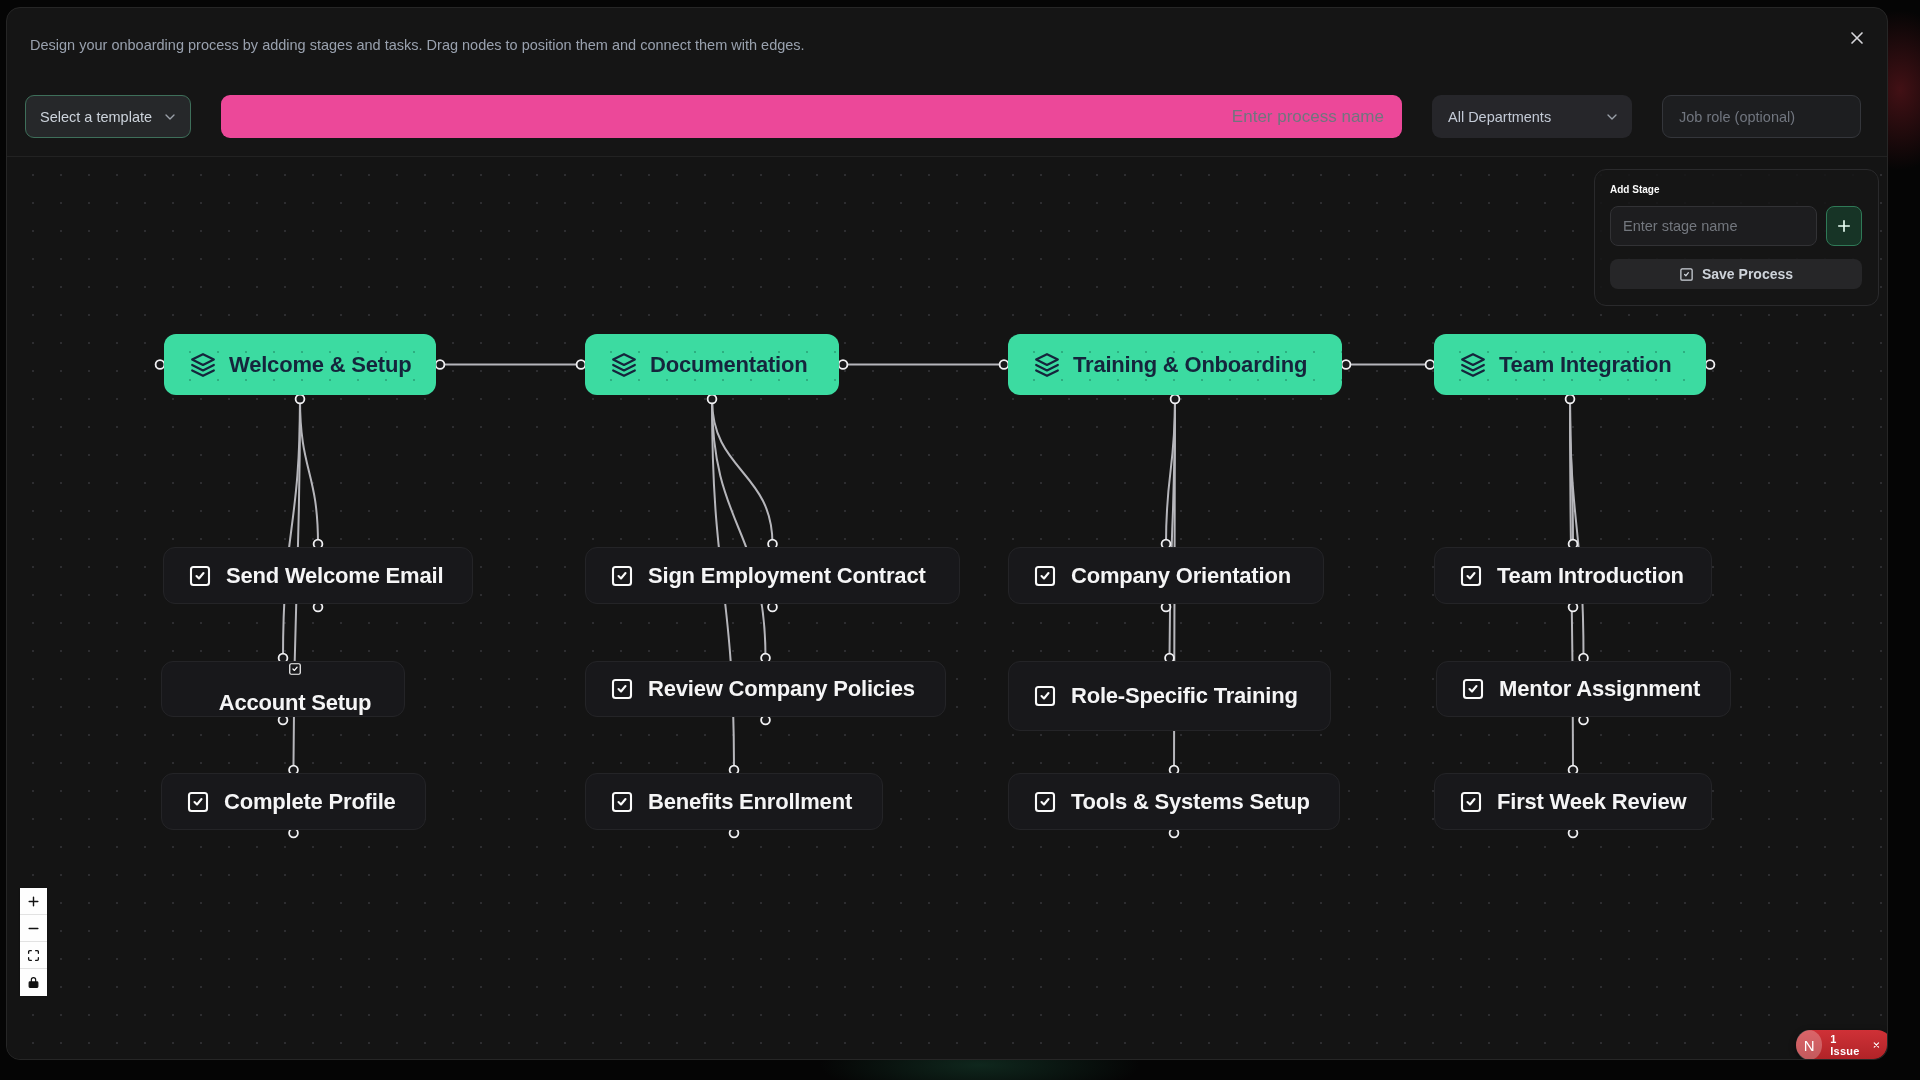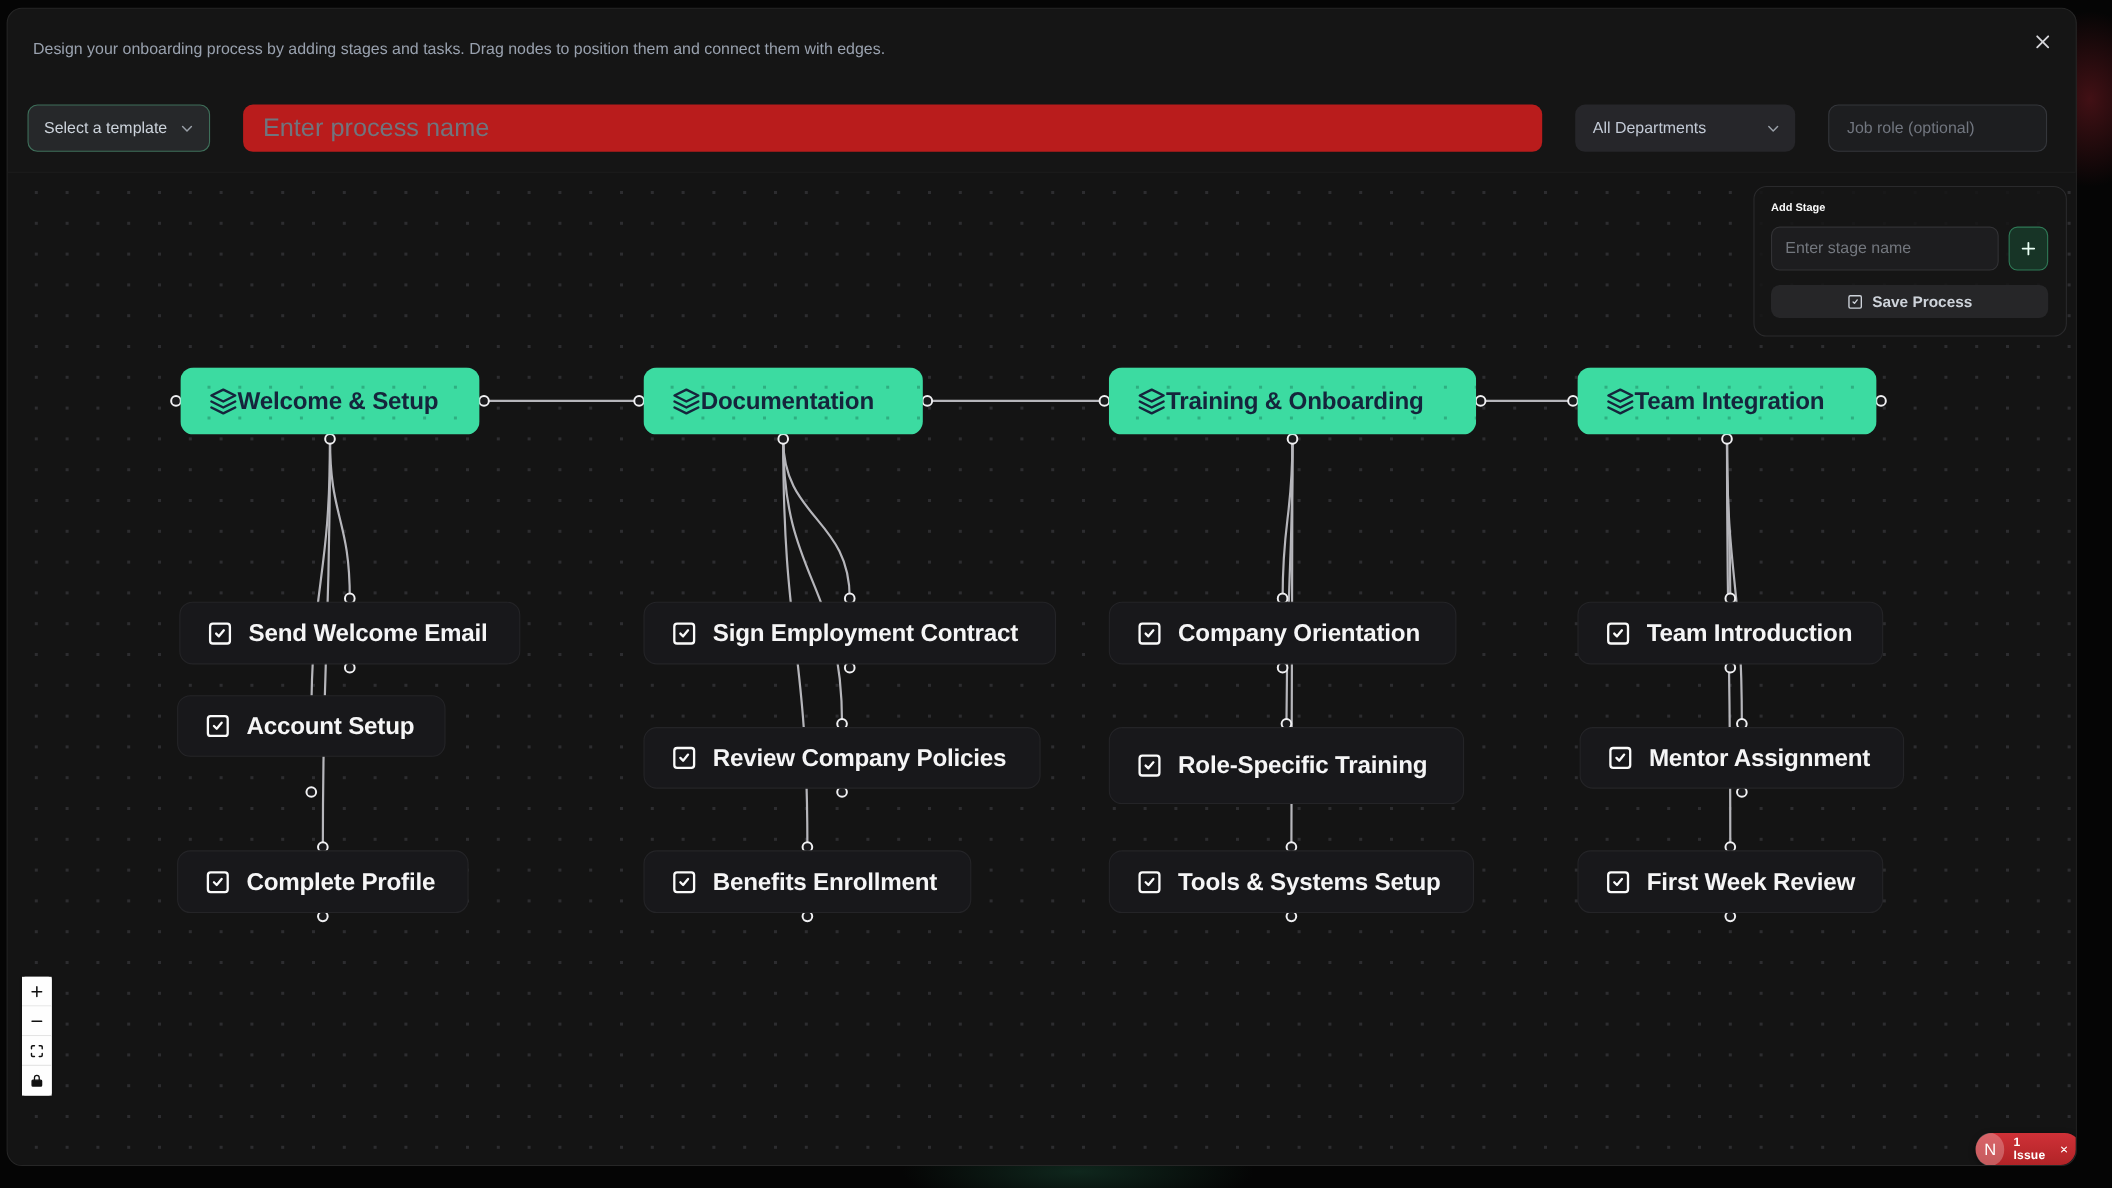--- a/index.html
+++ b/index.html
@@ -33,22 +33,22 @@
   .toolbar {
     position:absolute; left:0; top:87px; width:100%; height:43px;
     display:flex; gap:30px; padding:0 26px 0 18px; align-items:stretch;
   }
   .tb-select, .tb-input { border-radius:9px; font-size:14.5px; display:flex; align-items:center; }
   .select-template {
     width:166px; padding:0 12px 0 14px; justify-content:space-between;
     background:#26282a; border:1.5px solid #3e6f5a; color:#ccd3db;
   }
   .process-name {
-    flex:1; background:#b91c1c; border:none; padding:0 18px;
-    font-size:23px; color:#eee;
+    flex:1; background:#ec4899; border:none; padding:0 18px;
+    font-size:17px; color:#eee;text-align:right;
   }
   .process-name::placeholder { color:#70757e; }
   .departments {
     width:200px; padding:0 12px 0 16px; justify-content:space-between;
     background:#26262a; border:none; color:#c3cad6;
   }
   .job-role {
     width:199px; background:#1d1e20; border:1px solid #34363b; padding:0 16px;
     font-size:14.5px; color:#eee;
   }
@@ -60,21 +60,21 @@
     position:absolute; left:0; right:0; top:148px; bottom:0;
     background-color:#141414;
     background-image:radial-gradient(circle, #2d2d30 1.3px, transparent 1.5px);
     background-size:28px 28px; background-position:12px 4px;
     border-top:1px solid #222; border-radius:0 0 14px 14px; overflow:hidden;
   }
   .edges-svg { position:absolute; left:0; top:0; }
 
   .node { position:absolute; display:flex; align-items:center; border-radius:12px; font-weight:700; }
   .stage-node {
-    background-color:#3cdba1; color:#15253c; font-size:22px; gap:0; padding-left:26px;
+    background-color:#3cdba1; color:#15253c; font-size:22px; gap:13px; padding-left:26px;
     background-image:radial-gradient(circle, rgba(10,60,45,.28) 1.3px, transparent 1.5px);
     background-size:28px 28px; background-position:12px 4px;
     letter-spacing:-.2px;
   }
   .stage-node svg { width:26px; height:26px; stroke:#15253c; }
   .task-node {
     background:#18181b; border:1px solid #242427; color:#f5f5f6;
     font-size:22px; gap:14px; padding-left:24px; letter-spacing:-.2px;
   }
   .task-node svg { width:24px; height:24px; stroke:#fafafa; }
@@ -232,21 +232,21 @@
           </svg>
           <span>Welcome &amp; Setup</span>
         </div>
         <div class="node task-node" style="left: 156px; top: 390px; width: 310px; height: 57px;">
           <svg viewBox="0 0 24 24" fill="none" stroke-width="2.1" stroke-linecap="round" stroke-linejoin="round">
             <rect x="3" y="3" width="18" height="18" rx="2.5"></rect>
             <path d="m8.5 12 2.5 2.5 4.5-5.5"></path>
           </svg>
           <span>Send Welcome Email</span>
         </div>
-        <div class="node task-node" style="left: 154px; top: 475px; width: 244px; height: 56px;">
+        <div class="node task-node" style="left: 154px; top: 504px; width: 244px; height: 56px; flex-direction: column;">
           <svg viewBox="0 0 24 24" fill="none" stroke-width="2.1" stroke-linecap="round" stroke-linejoin="round">
             <rect x="3" y="3" width="18" height="18" rx="2.5"></rect>
             <path d="m8.5 12 2.5 2.5 4.5-5.5"></path>
           </svg>
           <span>Account Setup</span>
         </div>
         <div class="node task-node" style="left: 154px; top: 616px; width: 265px; height: 57px;">
           <svg viewBox="0 0 24 24" fill="none" stroke-width="2.1" stroke-linecap="round" stroke-linejoin="round">
             <rect x="3" y="3" width="18" height="18" rx="2.5"></rect>
             <path d="m8.5 12 2.5 2.5 4.5-5.5"></path>

